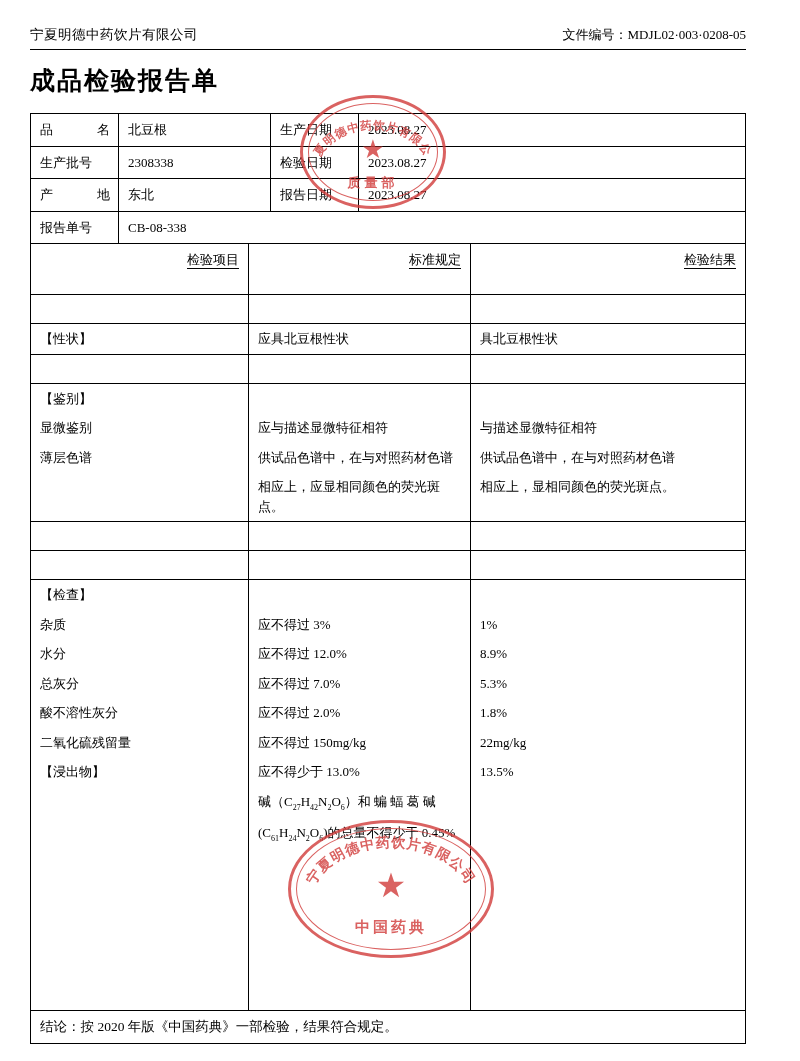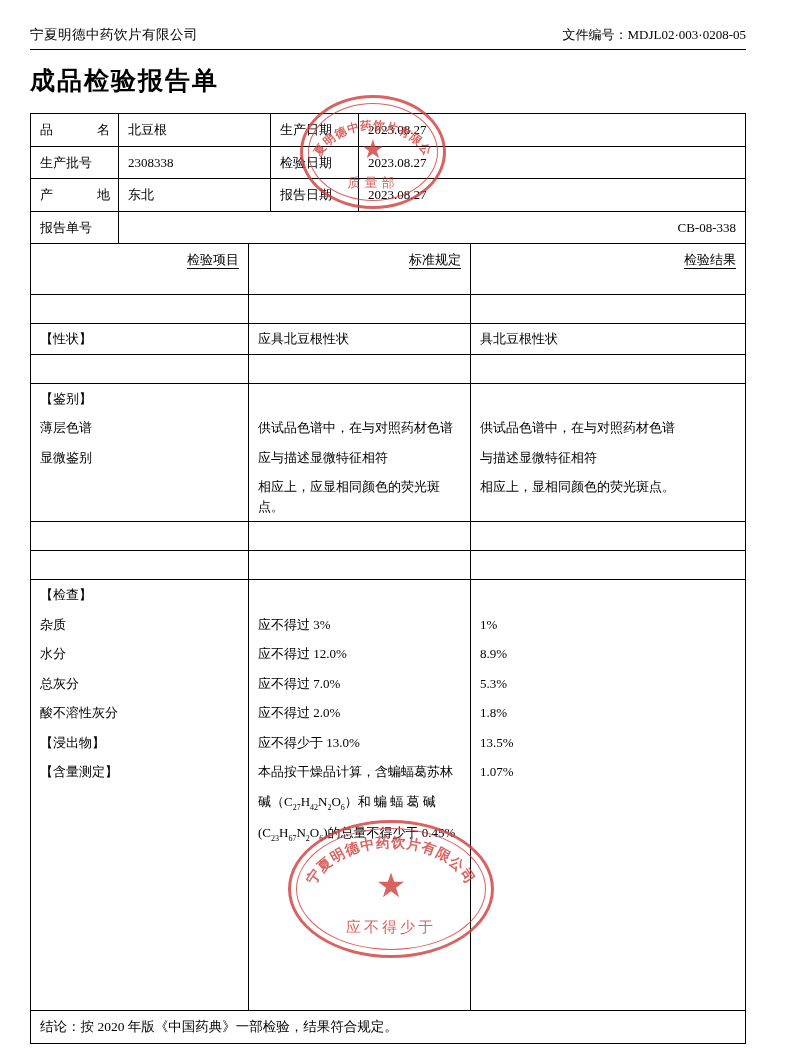--- a/index.html
+++ b/index.html
@@ -58,21 +58,21 @@
   .lbl { width: 88px; letter-spacing: 0px; white-space: nowrap; }
   .lbl.spread {
     display: inline-block;
     width: 70px;
     text-align: justify;
     text-align-last: justify;
   }
   .val-prod { width: 150px; }
   .lbl2 { width: 88px; }
   .val-date { }
-  .rpt-no-val { text-align: right; padding-left: 18px; }
+  .rpt-no-val { text-align: left; padding-left: 18px; }
   
   .colhdr td { text-align: right; height: 38px; vertical-align: middle; }
   .colhdr .u {
     border-bottom: 1px solid #000;
     padding-bottom: 1px;
   }
   
   tr.body-row td {
     border-top: none;
     border-bottom: none;
@@ -117,21 +117,21 @@
     color: #d2403f;
   }
   .stamp .sub {
     position: absolute;
     left: 0;
     right: 0;
     bottom: 14%;
     text-align: center;
     font-size: 15px;
     letter-spacing: 3px;
-    font-weight: normal;
+    font-weight: bold;
   }
   .stamp .arc {
     position: absolute;
     left: 0; right: 0; top: 0; bottom: 0;
   }
   .stamp .arc svg { width: 100%; height: 100%; }
   .stamp .arc text { fill: #d2403f; font-size: 15px; letter-spacing: 1px; font-family: "Liberation Serif", serif; font-weight: bold;}
   #stamp-top {
     width: 140px; height: 108px;
     left: 300px; top: 95px;
@@ -219,30 +219,30 @@
           <td></td>
           <td></td>
           <td></td>
         </tr>
       <tr class="body-row">
         <td>【鉴别】</td>
         <td></td>
         <td></td>
       </tr>
       <tr class="body-row">
+        <td>显微鉴别</td>
+        <td>应与描述显微特征相符</td>
+        <td>与描述显微特征相符</td>
+      </tr>
+      <tr class="body-row">
         <td>薄层色谱</td>
         <td>供试品色谱中，在与对照药材色谱</td>
         <td>供试品色谱中，在与对照药材色谱</td>
       </tr>
       <tr class="body-row">
-        <td>显微鉴别</td>
-        <td>应与描述显微特征相符</td>
-        <td>与描述显微特征相符</td>
-      </tr>
-      <tr class="body-row">
         <td></td>
         <td>相应上，应显相同颜色的荧光斑点。</td>
         <td>相应上，显相同颜色的荧光斑点。</td>
       </tr>
       <tr class="spacer-row">
           <td></td>
           <td></td>
           <td></td>
         </tr>
       <tr class="spacer-row">
@@ -269,37 +269,37 @@
         <td>总灰分</td>
         <td>应不得过 7.0%</td>
         <td>5.3%</td>
       </tr>
       <tr class="body-row">
         <td>酸不溶性灰分</td>
         <td>应不得过 2.0%</td>
         <td>1.8%</td>
       </tr>
       <tr class="body-row">
+        <td>二氧化硫残留量</td>
+        <td>应不得过 150mg/kg</td>
+        <td>22mg/kg</td>
+      </tr>
+      <tr class="body-row">
         <td>【浸出物】</td>
         <td>应不得少于 13.0%</td>
         <td>13.5%</td>
       </tr>
       <tr class="body-row">
-        <td>【含量测定】</td>
-        <td>本品按干燥品计算，含蝙蝠葛苏林</td>
-        <td>1.07%</td>
-      </tr>
-      <tr class="body-row">
         <td></td>
         <td>碱（C<sub>27</sub>H<sub>42</sub>N<sub>2</sub>O<sub>6</sub>）和 蝙 蝠 葛 碱</td>
         <td></td>
       </tr>
       <tr class="body-row">
         <td></td>
-        <td>(C<sub>23</sub>H<sub>67</sub>N<sub>2</sub>O<sub>6</sub>)的总量不得少于 0.45%</td>
+        <td>(C<sub>61</sub>H<sub>24</sub>N<sub>2</sub>O<sub>6</sub>)的总量不得少于 0.45%</td>
         <td></td>
       </tr>
       <tr class="body-row tall last-body">
         <td></td>
           <td></td>
           <td></td>
       </tr>
       <tr class="concl">
         <td colspan="3">
           <span>结论：</span><span>按 2020 年版《中国药典》一部检验，结果符合规定。</span>
@@ -326,16 +326,16 @@
     <div class="ring"></div>
     <div class="arc">
       <svg viewBox="0 0 200 132" preserveAspectRatio="none">
         <defs>
             <path id="arcBot" d="M 20,78 A 80,54 0 0 1 180,78" fill="none"></path>
           </defs>
         <text><textPath href="#arcBot" startOffset="50%" text-anchor="middle">宁夏明德中药饮片有限公司</textPath></text>
       </svg>
     </div>
     <div class="star">★</div>
-    <div class="sub">应不得少于</div>
+    <div class="sub">中国药典</div>
   </div>
 
 </div>
 
 </body></html>

